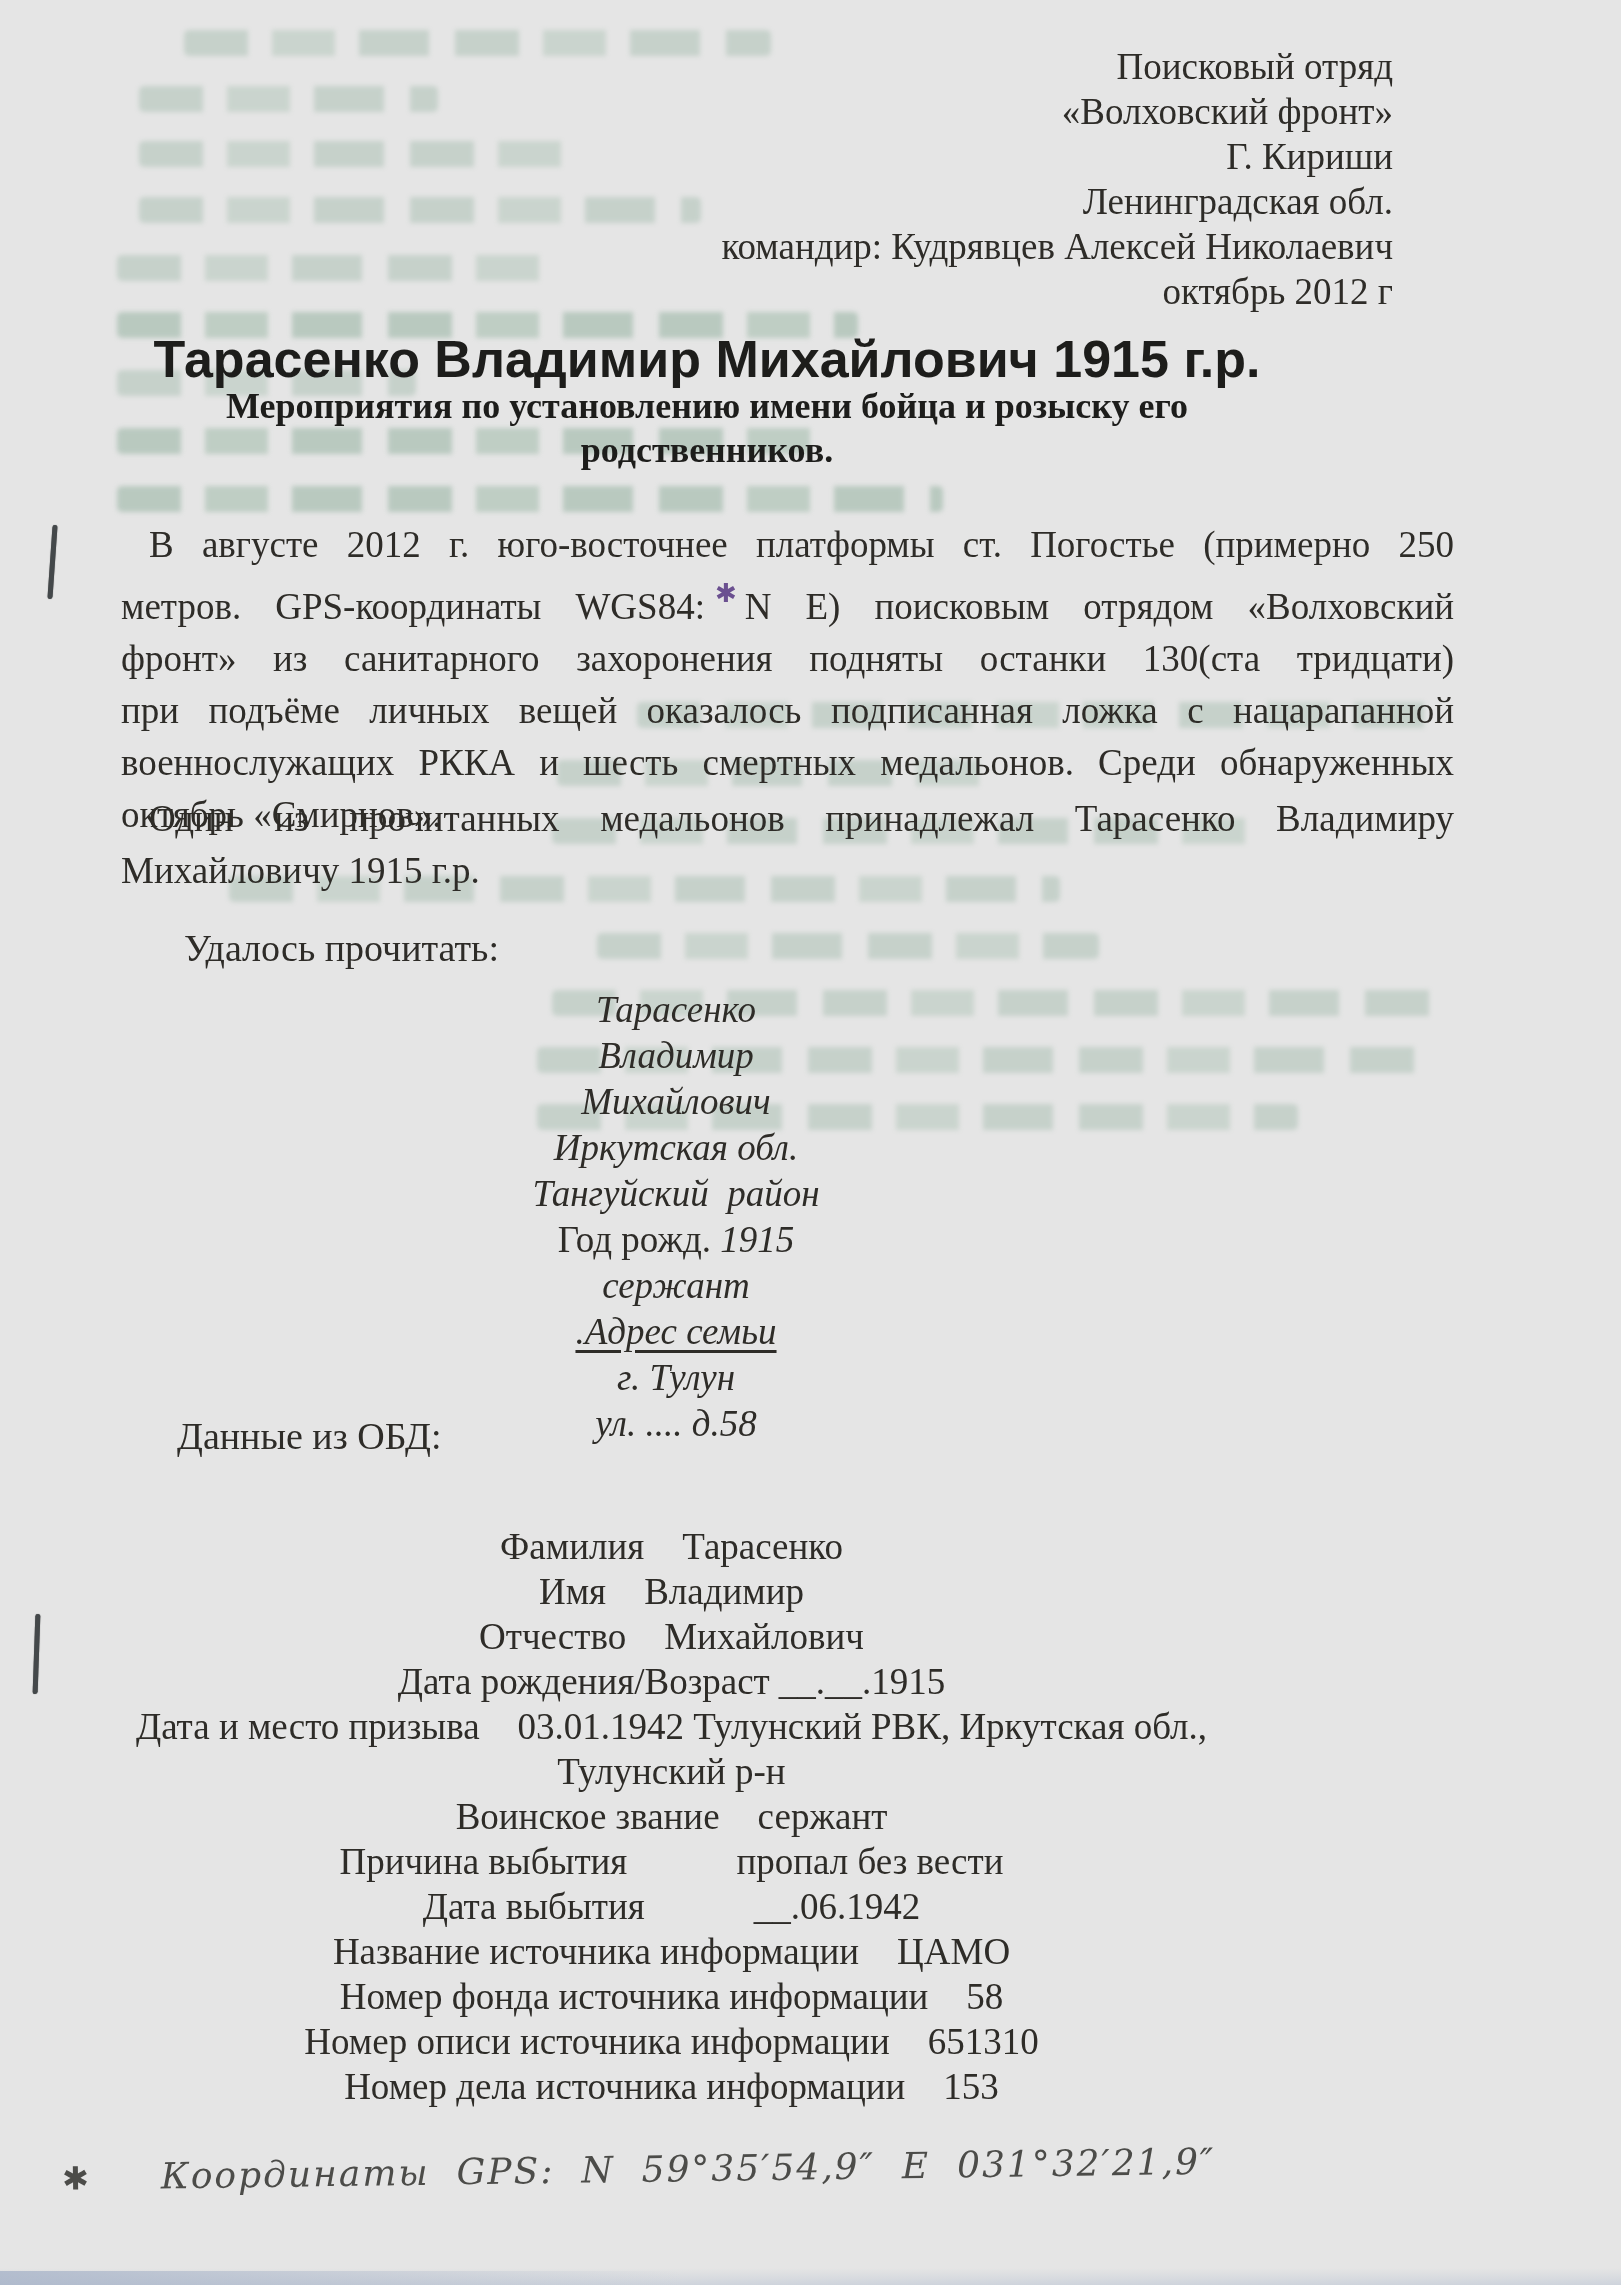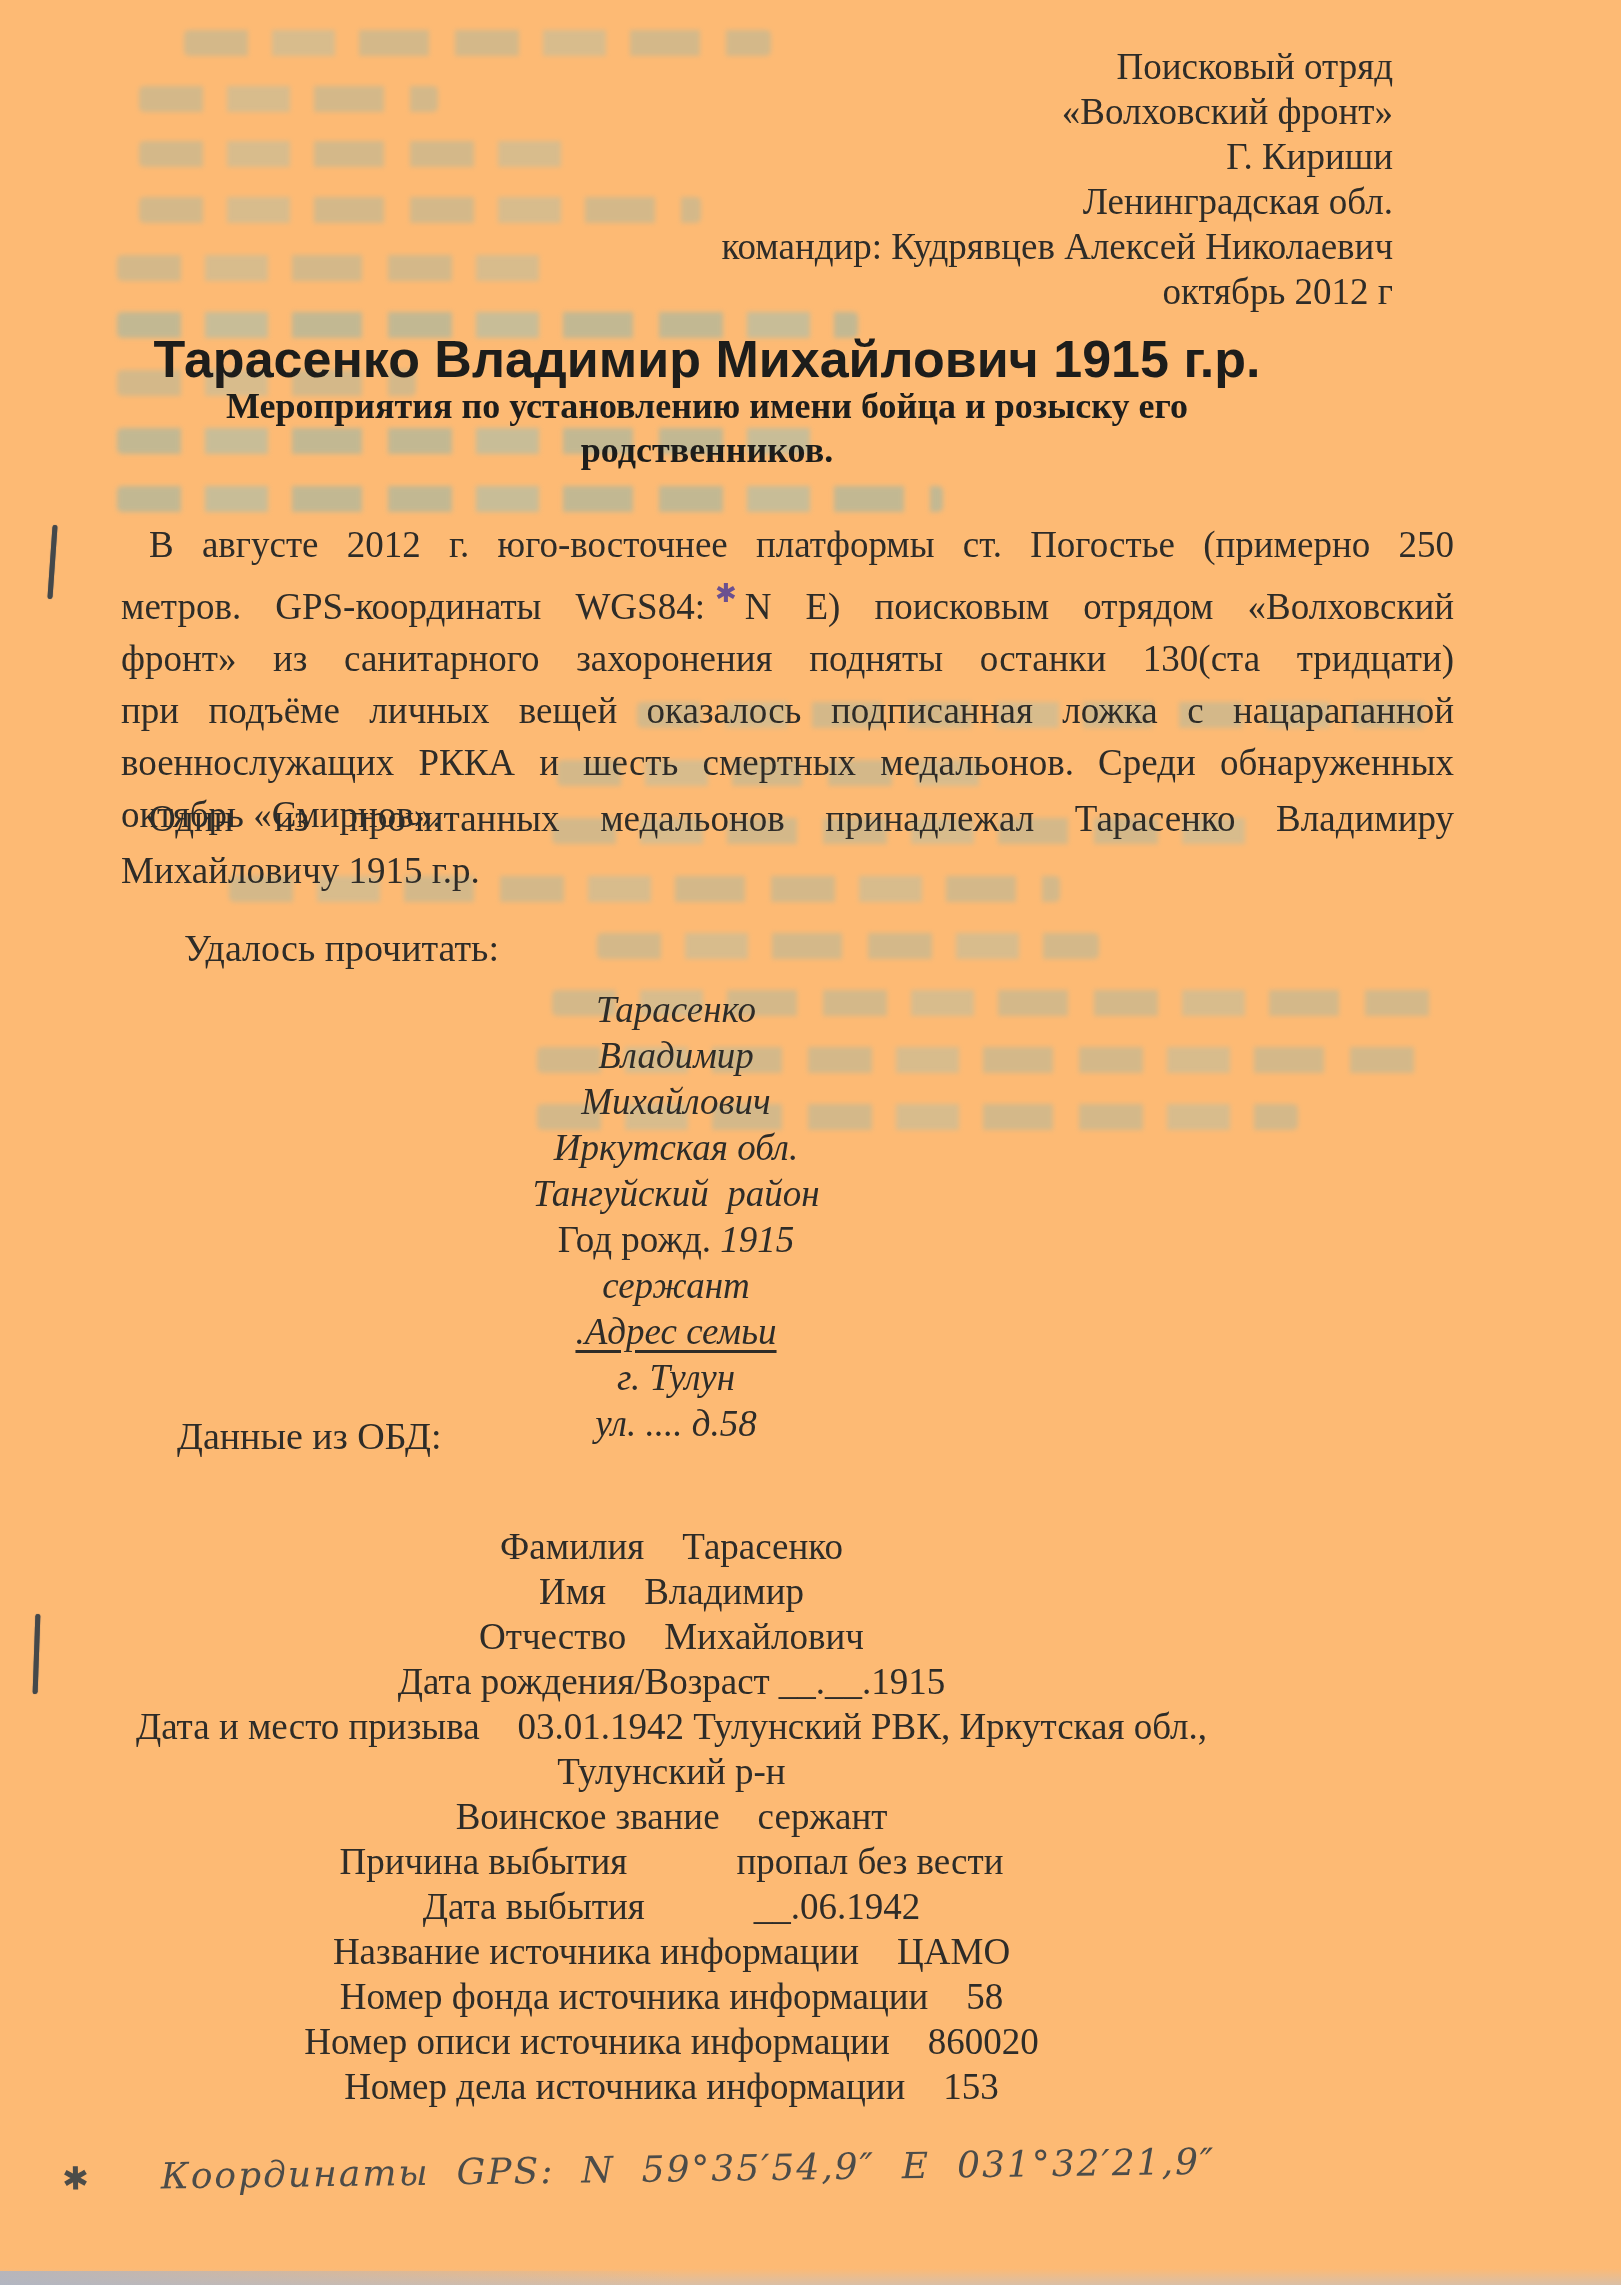--- a/index.html
+++ b/index.html
@@ -1,18 +1,18 @@
 <!DOCTYPE html>
 <html><head>
 <meta charset="utf-8">
 <style>
   html,body{margin:0;padding:0;background:#9a9a9a;}
   .page{
     position:relative;width:1622px;height:2286px;margin:0 auto;
-    background:#fdba74;overflow:hidden;
+    background:#e5e5e5;overflow:hidden;
     font-family:"Liberation Serif","DejaVu Serif",serif;
     color:#2e2c28;
   }
   
   .ghost{
     position:absolute;height:26px;border-radius:5px;
     filter:blur(2.6px);opacity:.42;pointer-events:none;
     background:repeating-linear-gradient(90deg,
       #9cb7a7 0px,#9cb7a7 64px,transparent 64px,transparent 88px,
       #a6bfaf 88px,#a6bfaf 151px,transparent 151px,transparent 175px,
@@ -175,21 +175,21 @@
     <div class="obd-row">
         <span>Название источника информации</span>
         <span>ЦАМО</span>
       </div>
     <div class="obd-row">
         <span>Номер фонда источника информации</span>
         <span>58</span>
       </div>
     <div class="obd-row">
         <span>Номер описи источника информации</span>
-        <span>860020</span>
+        <span>651310</span>
       </div>
     <div class="obd-row">
         <span>Номер дела источника информации</span>
         <span>153</span>
       </div>
   </div>
 
   <div class="footnote">
     <span class="star">✱</span><span>Координаты&nbsp; GPS:&nbsp; N&nbsp; 59°35′54,9″&nbsp; E&nbsp; 031°32′21,9″</span>
   </div>

